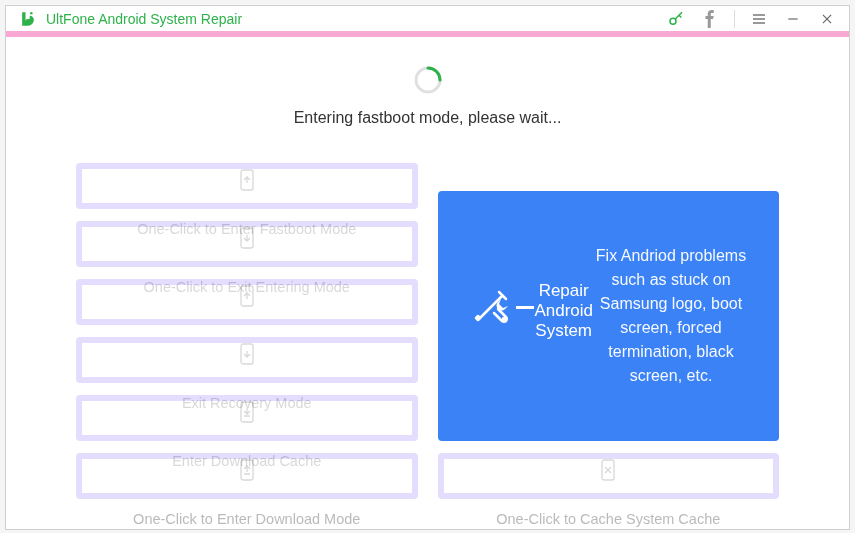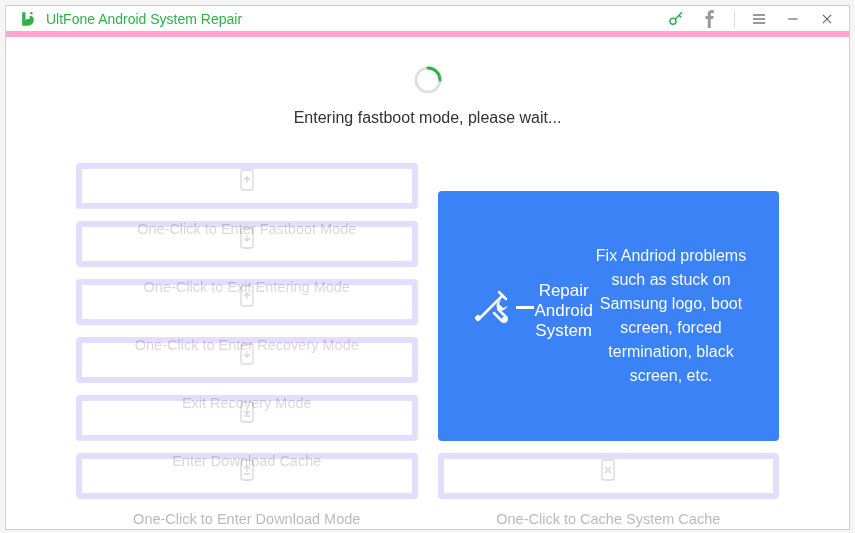--- a/index.html
+++ b/index.html
@@ -249,21 +249,20 @@
         <div class="option-label">One-Click to Exit Entering Mode</div>
       </div>
 
       <div class="option-card disabled" style="grid-row:3">
         <div class="option-icon">
           <svg width="16" height="22" viewBox="0 0 16 22" fill="none" stroke="#aaa" stroke-width="1.3">
             <rect x="2" y="1" width="12" height="20" rx="2"></rect>
             <path d="M8 14 L8 8 M5 11 L8 8 L11 11"></path>
           </svg>
         </div>
-        <div class="option-label">One-Click to Enter Recovery Mode</div>
       </div>
 
       <div class="option-card disabled" style="grid-row:4">
         <div class="option-icon">
           <svg width="16" height="22" viewBox="0 0 16 22" fill="none" stroke="#aaa" stroke-width="1.3">
             <rect x="2" y="1" width="12" height="20" rx="2"></rect>
             <path d="M8 8 L8 14 M5 11 L8 14 L11 11"></path>
           </svg>
         </div>
         <div class="option-label">Exit Recovery Mode</div>

